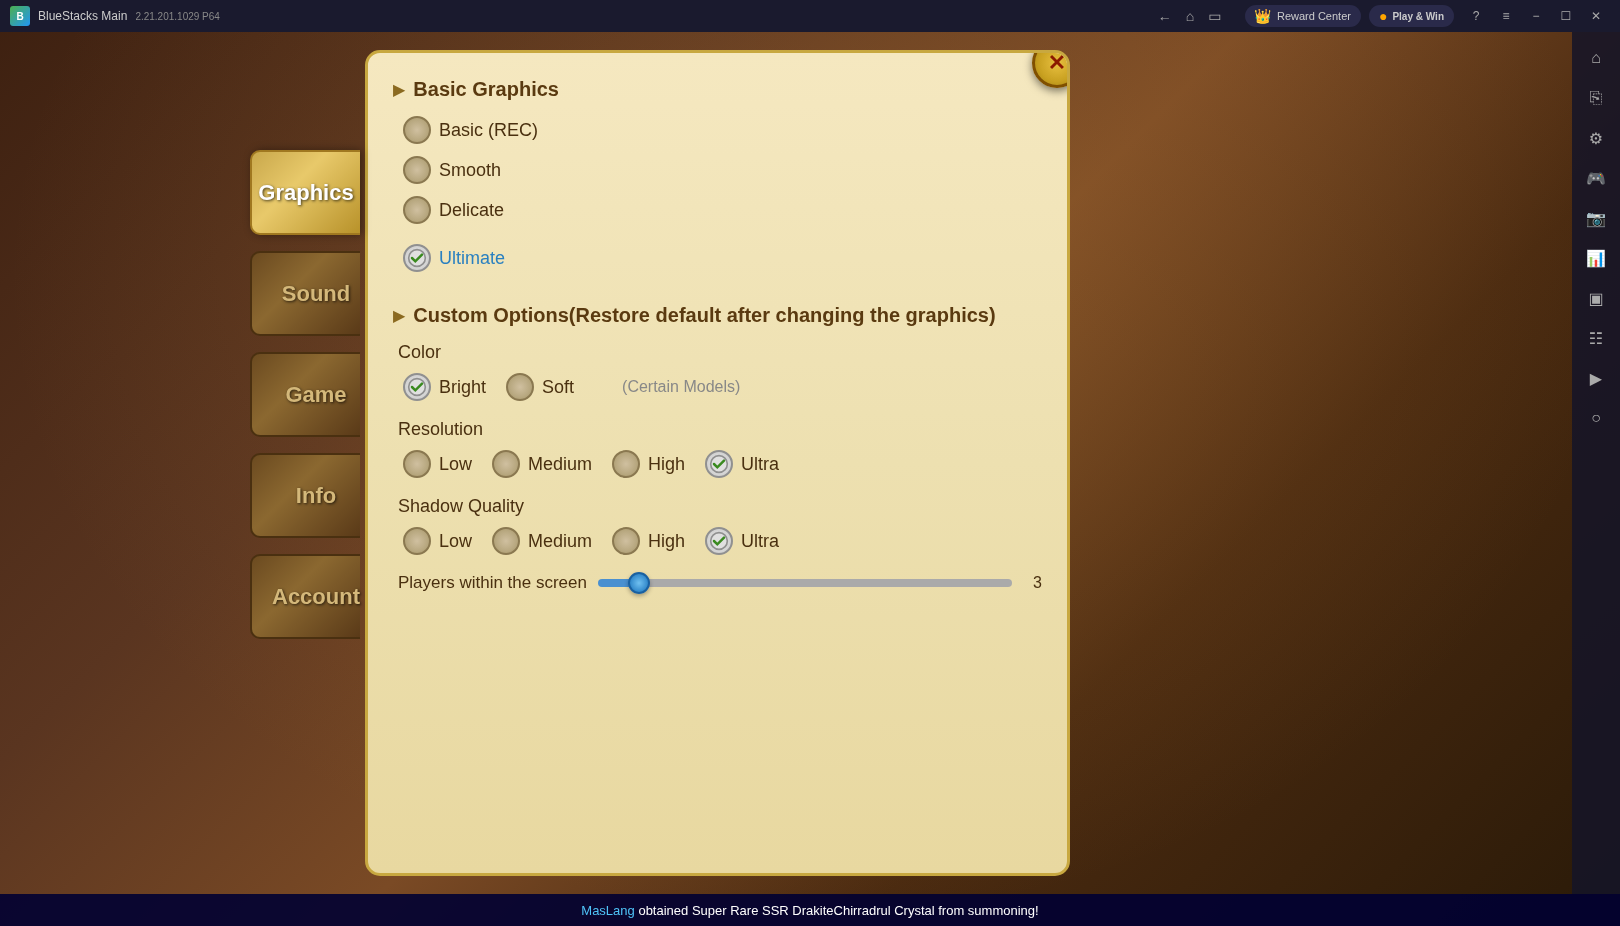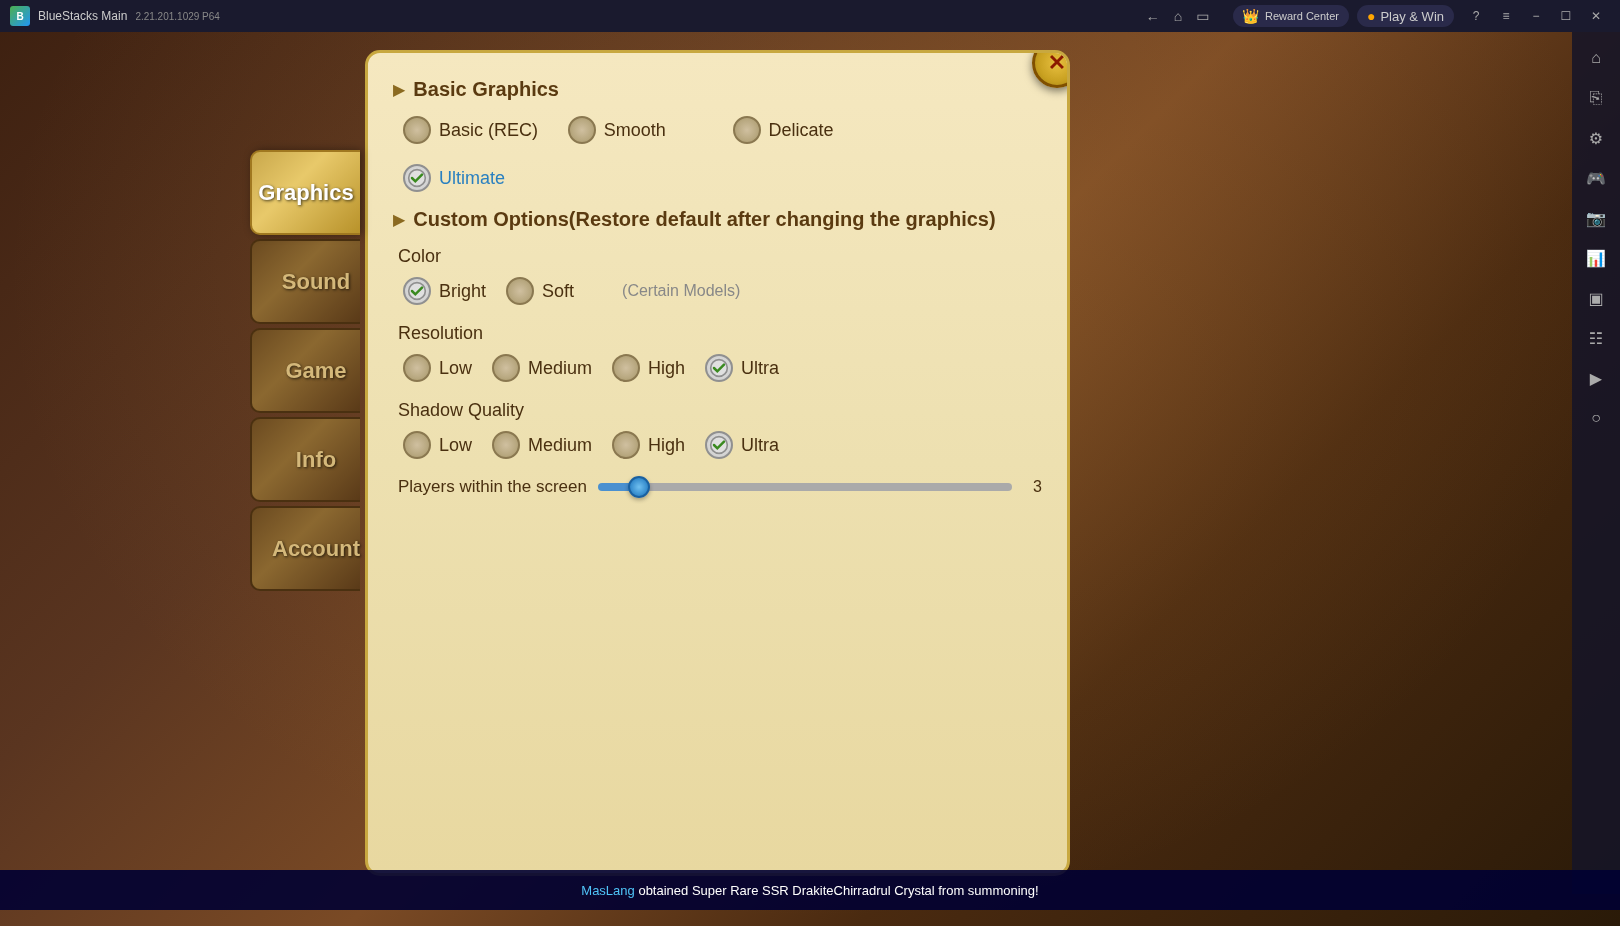--- a/index.html
+++ b/index.html
@@ -123,21 +123,22 @@
       cursor: pointer;
     }
 
     .coin-icon {
       color: #FFA500;
       font-size: 14px;
     }
 
     .play-win-text {
       color: #ccc;
-      font-size: 13px;
+      font-size: 10px;
+      font-weight: bold;
     }
 
     .titlebar-controls {
       display: flex;
       align-items: center;
       gap: 2px;
     }
 
     .ctrl-btn {
       width: 28px;
@@ -174,24 +175,24 @@
       justify-content: center;
       border-radius: 6px;
       cursor: pointer;
       color: #aaa;
       font-size: 16px;
     }
 
     
     .bottom-bar {
       position: absolute;
-      bottom: 16px;
+      bottom: 0;
       left: 0;
       right: 0;
-      height: 40px;
+      height: 32px;
       background: rgba(0,0,50,0.9);
       display: flex;
       align-items: center;
       justify-content: center;
       z-index: 100;
     }
 
     .status-text {
       font-size: 13px;
     }
@@ -213,21 +214,21 @@
       bottom: 50px;
       z-index: 10;
       display: flex;
     }
 
     
     .tabs-panel {
       width: 120px;
       display: flex;
       flex-direction: column;
-      gap: 0;
+      gap: 12px;
       padding-top: 100px;
       position: relative;
       z-index: 5;
     }
 
     .tab-btn {
       width: 110px;
       height: 85px;
       display: flex;
       align-items: center;
@@ -311,21 +312,21 @@
 
     .section-title {
       font-size: 20px;
       color: #5a3a10;
       font-weight: bold;
     }
 
     
     .options-grid {
       display: grid;
-      grid-template-columns: 1fr 1fr 1fr 1fr;
+      grid-template-columns: 1fr;
       gap: 12px 20px;
       margin-bottom: 20px;
       padding-left: 10px;
     }
 
     .option-item {
       display: flex;
       align-items: center;
       gap: 8px;
       cursor: pointer;
@@ -559,21 +560,21 @@
         <span class="option-label">Smooth</span>
       </div>
 
 
       <div class="option-item">
         <div class="radio-circle"></div>
         <span class="option-label">Delicate</span>
       </div>
     </div>
 
-    <div class="option-item" style="padding-left:10px; margin-bottom:16px;">
+    <div class="option-item" style="padding-left:10px; margin-bottom:32px;">
       <div class="radio-checked">
         <svg class="checkmark-svg" viewBox="0 0 24 24">
           <circle cx="12" cy="12" r="10" fill="#e0e0e0" stroke="#909090" stroke-width="2"></circle>
           <path d="M6 12 L10 16 L18 8" stroke="#3a8a20" stroke-width="3" fill="none" stroke-linecap="round"></path>
         </svg>
       </div>
       <span class="option-label blue">Ultimate</span>
     </div>
 
     <div class="custom-section">

